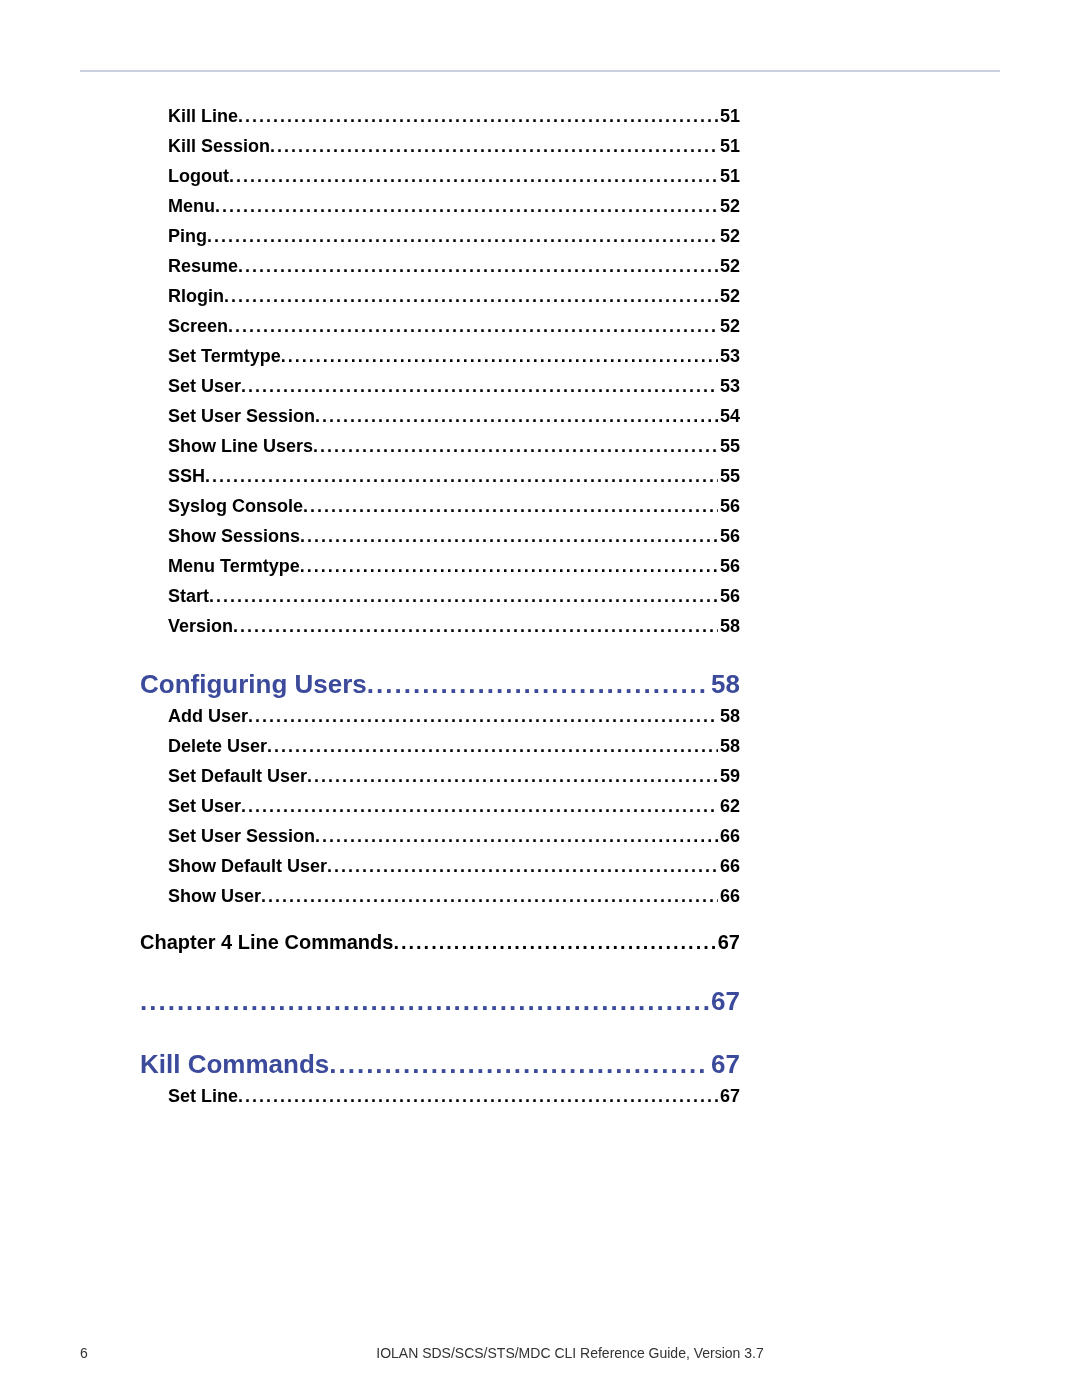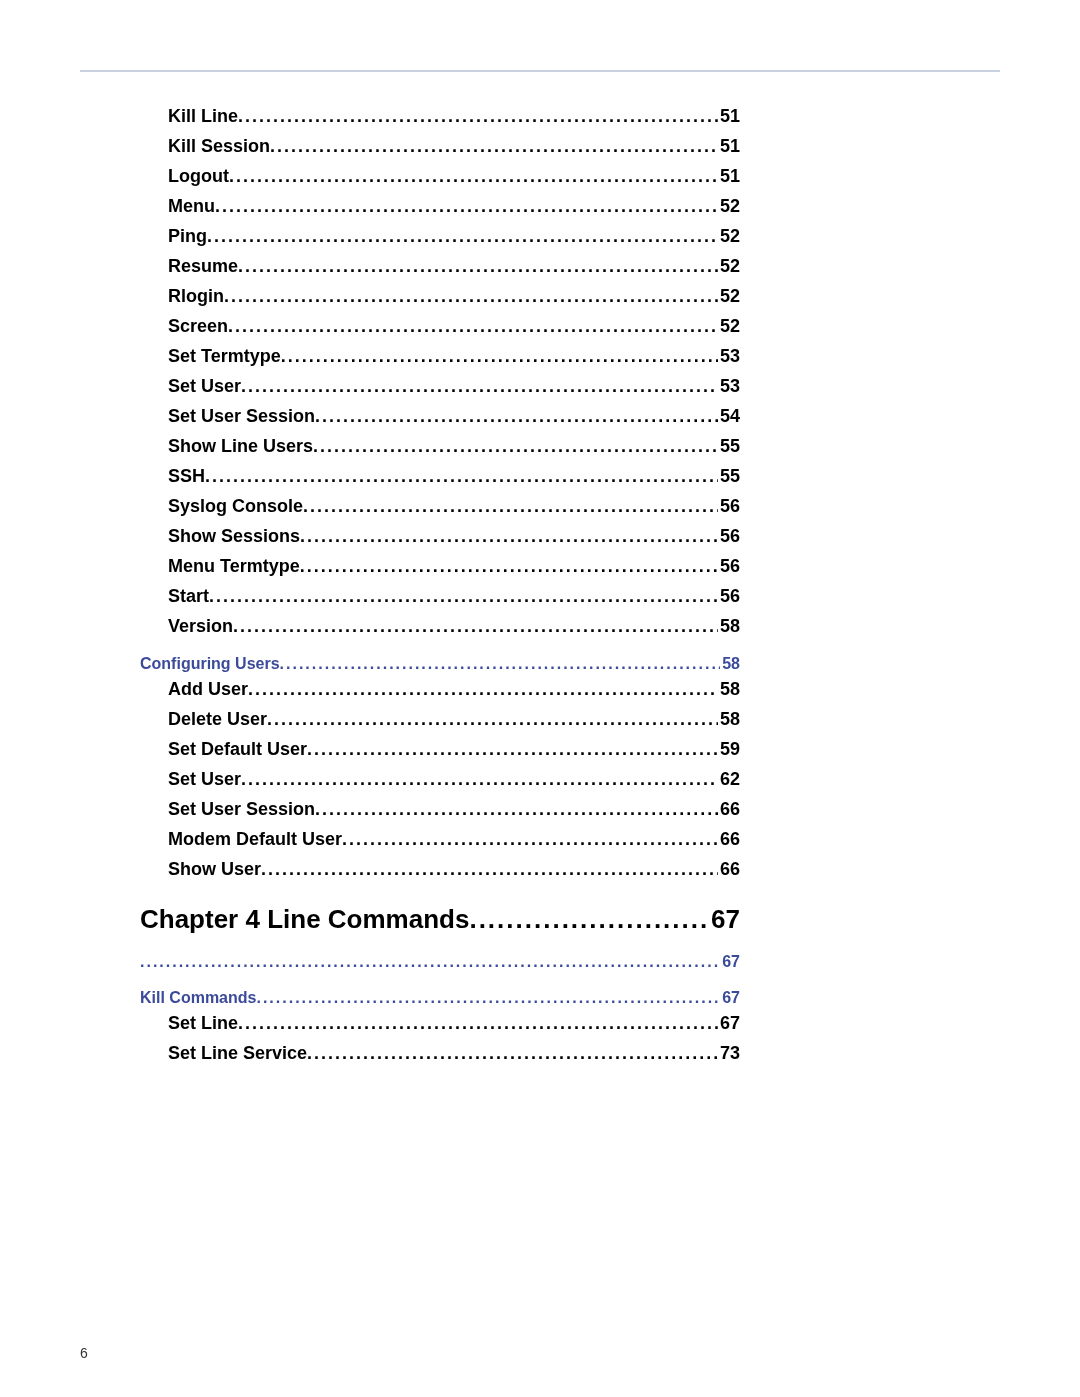--- a/index.html
+++ b/index.html
@@ -45,28 +45,28 @@
   .toc-row .pageno {
     flex: 0 0 auto;
     padding-left: 2px;
   }
   .level2 {
     font-weight: bold;
     font-size: 18px;
   }
   .level1 {
     font-weight: bold;
-    font-size: 16px;
+    font-size: 26px;
     color: #3b4a9a;
-    margin-top: 18px;
+    margin-top: 32px;
     margin-bottom: 6px;
   }
   .level0 {
     font-weight: bold;
-    font-size: 26px;
+    font-size: 20px;
     color: #000;
     margin-top: 24px;
     margin-bottom: 10px;
   }
   .chapter-row, .section-row {
     margin-left: 0;
   }
   .item-row {
     margin-left: 28px;
   }
@@ -214,21 +214,21 @@
         <span class="title">Set User</span>
         <span class="leader"></span>
         <span class="pageno">62</span>
       </div>
       <div class="toc-row level2 item-row">
         <span class="title">Set User Session</span>
         <span class="leader"></span>
         <span class="pageno">66</span>
       </div>
       <div class="toc-row level2 item-row">
-        <span class="title">Modem Default User</span>
+        <span class="title">Show Default User</span>
         <span class="leader"></span>
         <span class="pageno">66</span>
       </div>
       <div class="toc-row level2 item-row">
         <span class="title">Show User</span>
         <span class="leader"></span>
         <span class="pageno">66</span>
       </div>
       <div class="toc-row level0 chapter-row">
         <span class="title">Chapter 4  Line Commands</span>
@@ -242,24 +242,20 @@
       <div class="toc-row level1 section-row">
         <span class="title">Kill Commands</span>
         <span class="leader"></span>
         <span class="pageno">67</span>
       </div>
       <div class="toc-row level2 item-row">
         <span class="title">Set Line</span>
         <span class="leader"></span>
         <span class="pageno">67</span>
       </div>
-      <div class="toc-row level2 item-row">
-        <span class="title">Set Line Service</span>
-        <span class="leader"></span>
-        <span class="pageno">73</span>
-      </div>
     </div>
 
   <div class="footer">
     <span class="pnum">6</span>
+    <span class="ftitle">IOLAN SDS/SCS/STS/MDC CLI Reference Guide, Version 3.7</span>
     <span class="rspace"></span>
   </div>
 </div>
 
 </body></html>

